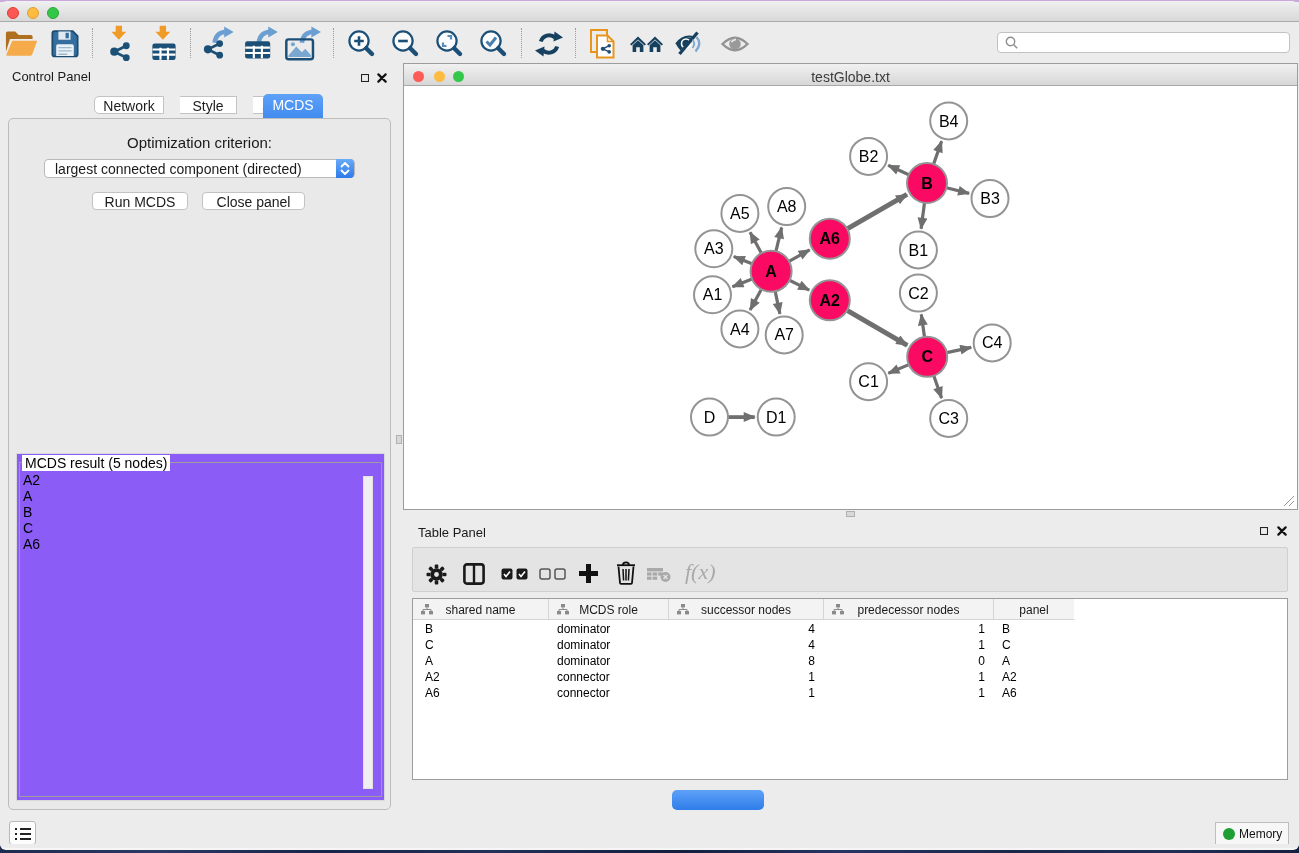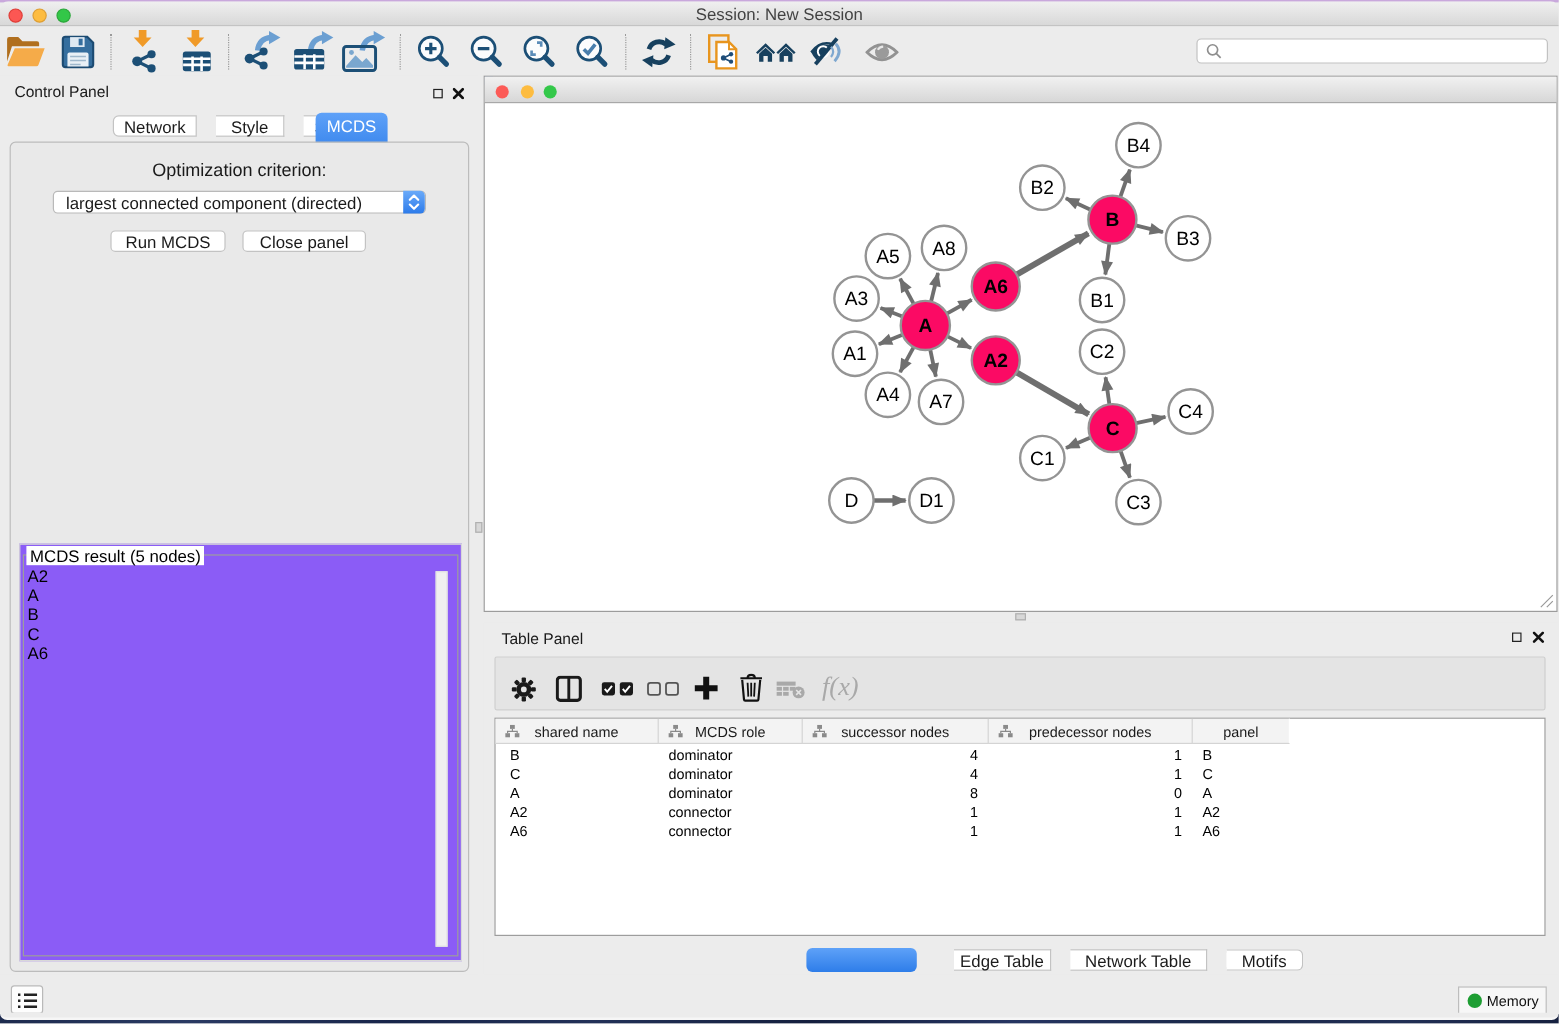--- a/index.html
+++ b/index.html
@@ -50,21 +50,20 @@
 #statusbar { position:absolute; left:0; top:812px; width:1299px; height:34px; background:#ececec; }
 #listbtn { position:absolute; left:9px; top:9px; width:27px; height:24px; background:#fdfdfd; border:1px solid #b9b9b9; border-radius:3px; }
 #membtn { position:absolute; right:10px; top:10px; width:74px; height:24px; background:#f7f7f7; border:1px solid #bdbdbd; font-size:12px; color:#111; }
 #desktop { position:absolute; left:0; top:845px; width:1299px; height:8px; background:linear-gradient(90deg,#1d2b4e 0%,#2a3a63 12%,#18254a 25%,#223158 38%,#141f3e 52%,#263562 65%,#1a2849 78%,#212f55 90%,#16203f 100%); }
 #winbottom { position:absolute; left:0; top:844px; width:1299px; height:4px; background:#ececec; border-bottom:2px solid #f6f6f6; border-radius:0 0 6px 6px; box-sizing:content-box; }
 </style>
 </head>
 <body>
 <div id="topstrip"></div>
 <div id="titlebar">
-  <div class="title">Session: New Session</div>
   <div class="tl" id="tl-red"></div>
     <div class="tl" id="tl-yel"></div>
     <div class="tl" id="tl-grn"></div>
 </div>
 <div id="toolbar">
   <div class="tsep" style="left:92px"></div>
   <div class="tsep" style="left:190px"></div>
   <div class="tsep" style="left:333px"></div>
   <div class="tsep" style="left:521px"></div>
   <div class="tsep" style="left:575px"></div>
@@ -241,20 +240,21 @@
       <div id="resscroll"></div>
     </div>
   </div>
 </div>
 <div class="abs" style="left:396px;top:435px;width:6px;height:9px;background:#d8d8d8;border:1px solid #b0b0b0;"></div>
 <div id="netwin">
   <svg style="position:absolute;left:0;top:0" width="7" height="7" viewBox="0 0 7 7">
       <path d="M0 0 L7 0 L0 7 Z" fill="#3a6fc4"></path>
     </svg>
   <div id="nw-title">
+    <div class="title">testGlobe.txt</div>
     <div class="tl2" style="left:9px;background:#fc5b57;"></div>
     <div class="tl2" style="left:30px;background:#fdbc40;"></div>
     <div class="tl2" style="left:49px;background:#34c84a;"></div>
   </div>
   <svg id="graph" style="position:absolute;left:0;top:23px;" width="893" height="422" viewBox="404 86 893 422">
 <defs>
         <marker id="arw" markerUnits="userSpaceOnUse" markerWidth="15" markerHeight="12" refX="11.5" refY="5" orient="auto">
           <path d="M0.5,0 L12.5,5 L0.5,10 z" fill="#6f6f6f"></path>
         </marker>
       </defs>
@@ -450,26 +450,20 @@
         <div class="trow" style="left:340px;top:71px;width:62px;text-align:right;">1</div>
         <div class="trow" style="left:510px;top:71px;width:62px;text-align:right;">1</div>
         <div class="trow" style="left:589px;top:71px;">A2</div>
 <div class="trow" style="left:12px;top:87px;">A6</div>
         <div class="trow" style="left:144px;top:87px;">connector</div>
         <div class="trow" style="left:340px;top:87px;width:62px;text-align:right;">1</div>
         <div class="trow" style="left:510px;top:87px;width:62px;text-align:right;">1</div>
         <div class="trow" style="left:589px;top:87px;">A6</div>
     </div>
   </div>
-  <div id="btabs" class="seg">
-    <div class="s" style="width:91px;visibility:hidden">Node Table</div>
-    <div class="s" style="width:81px">Edge Table</div>
-    <div class="s" style="width:114px">Network Table</div>
-    <div class="s" style="width:64px;border-radius:0 5px 5px 0;">Motifs</div>
-  </div>
   <div class="bluetab" style="left:269px;top:271px;width:92px;height:15px;padding-top:20px;">Node Table</div>
 </div>
 <div id="statusbar">
   <div id="listbtn">
       <svg width="16" height="14" style="position:absolute;left:5px;top:5px" viewBox="0 0 16 14">
         <g stroke="#222" stroke-width="2">
           <line x1="0" y1="2" x2="2" y2="2"></line>
           <line x1="5" y1="2" x2="16" y2="2"></line>
           <line x1="0" y1="7" x2="2" y2="7"></line>
           <line x1="5" y1="7" x2="16" y2="7"></line>

